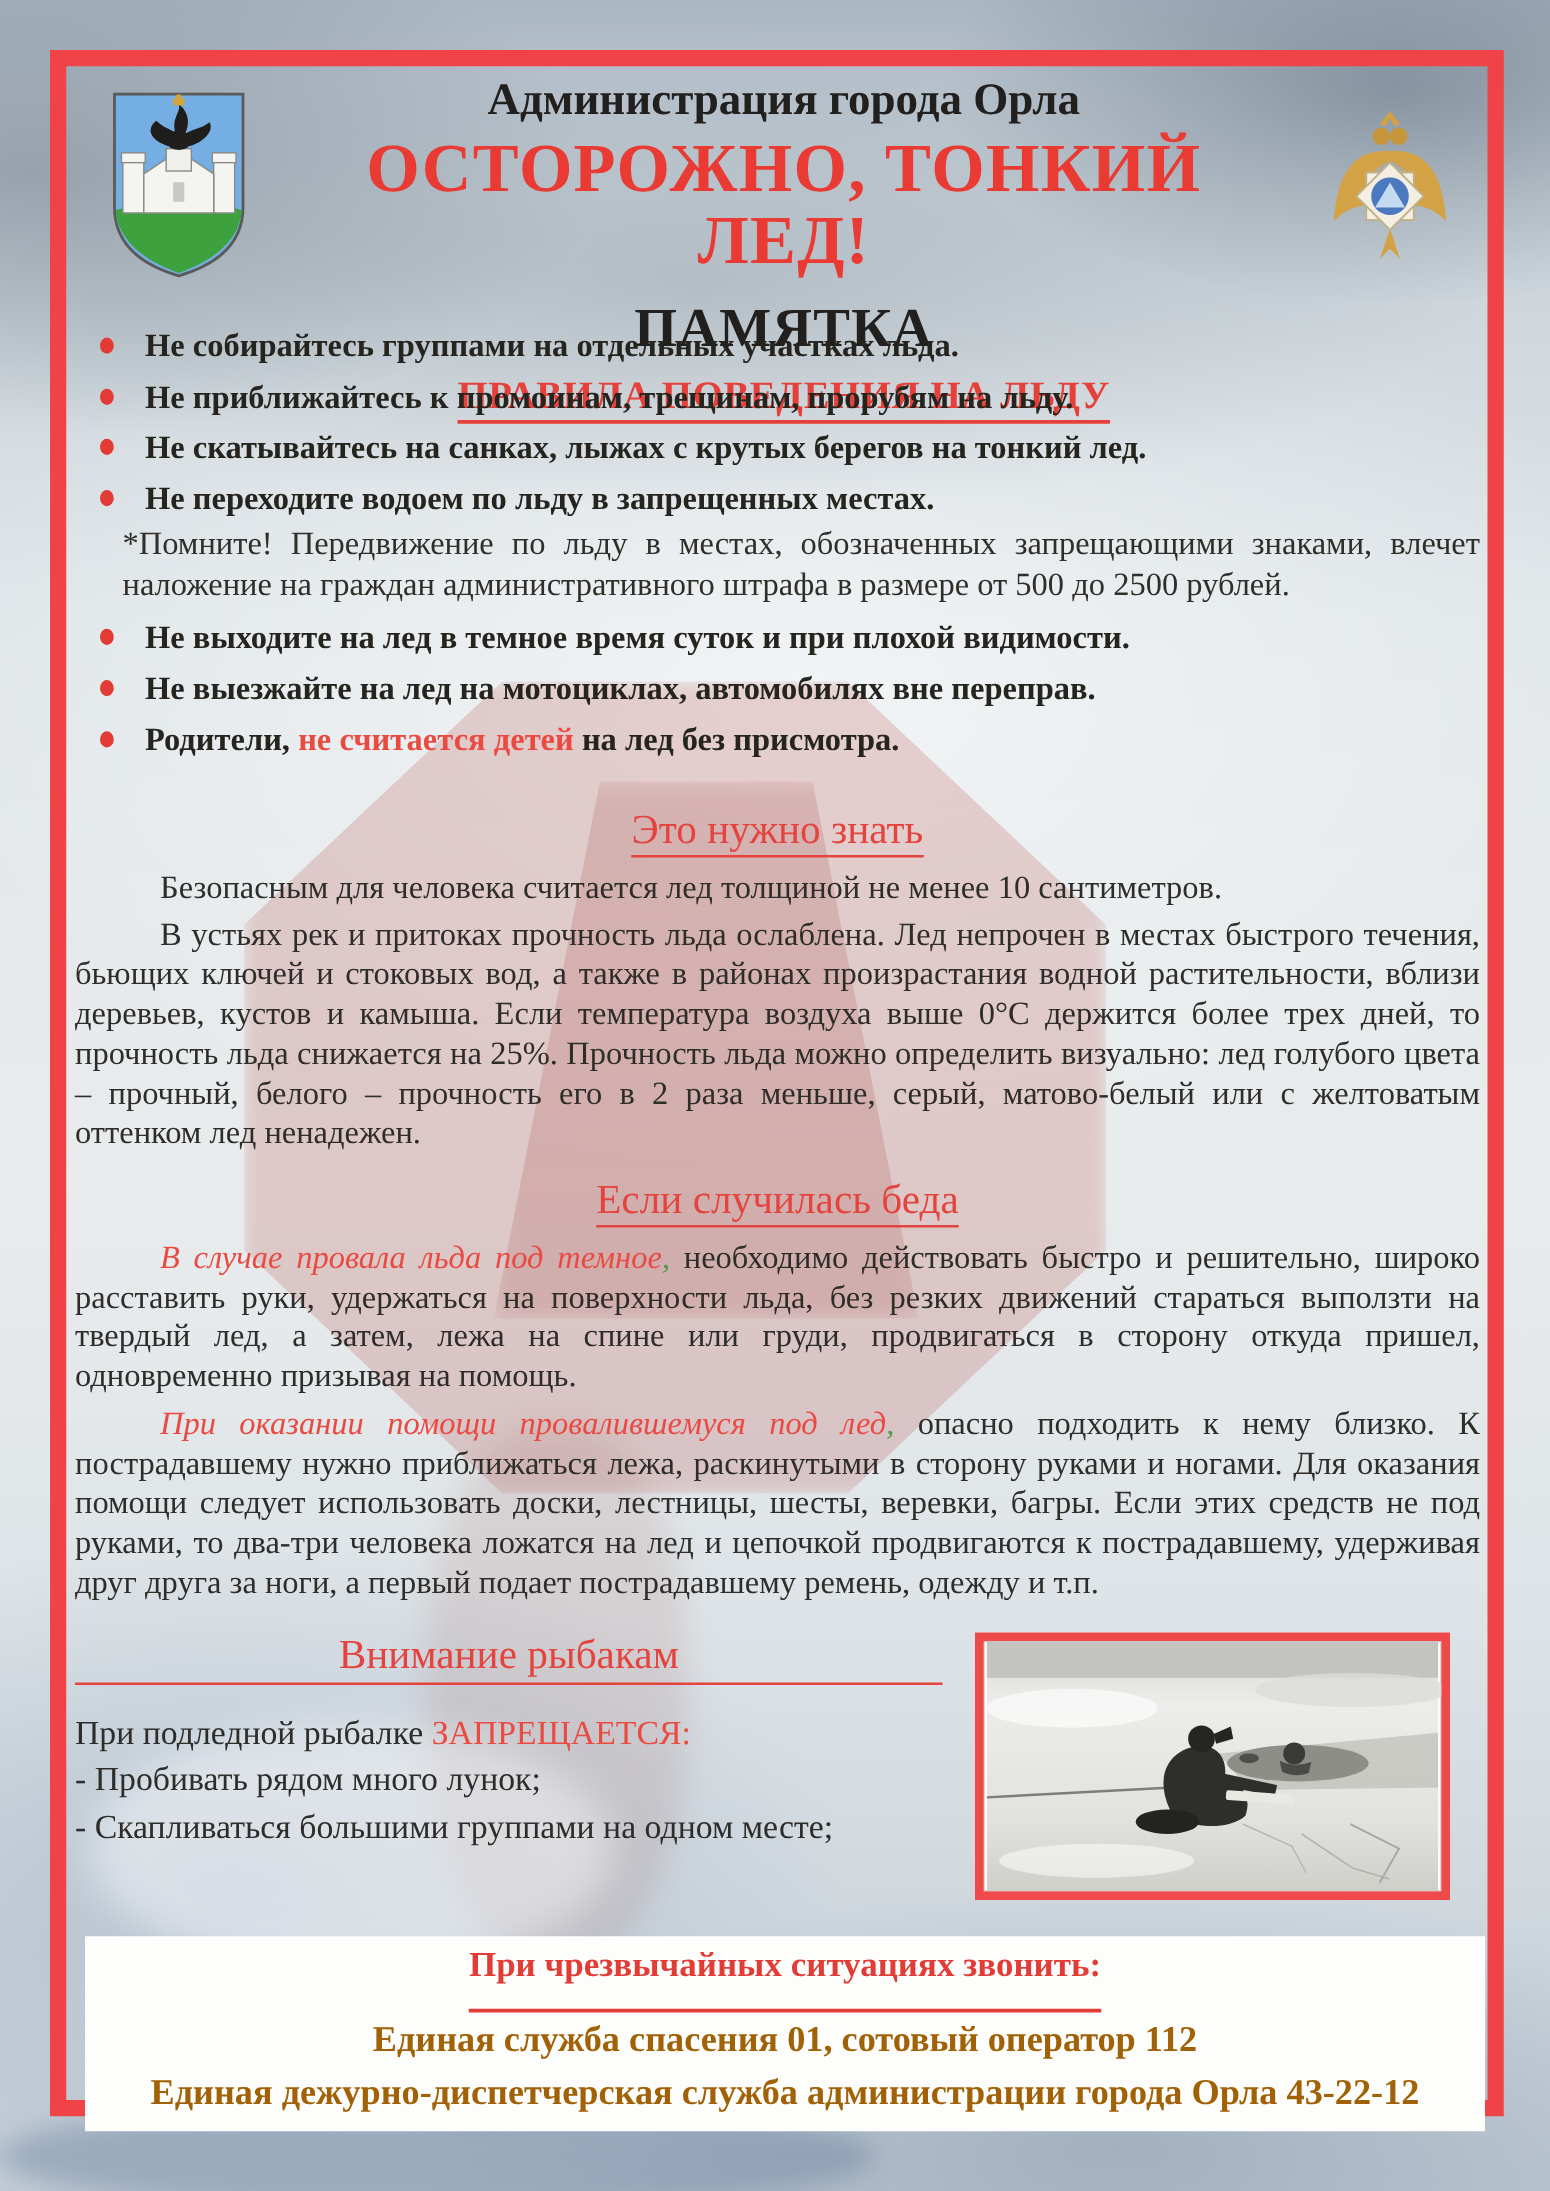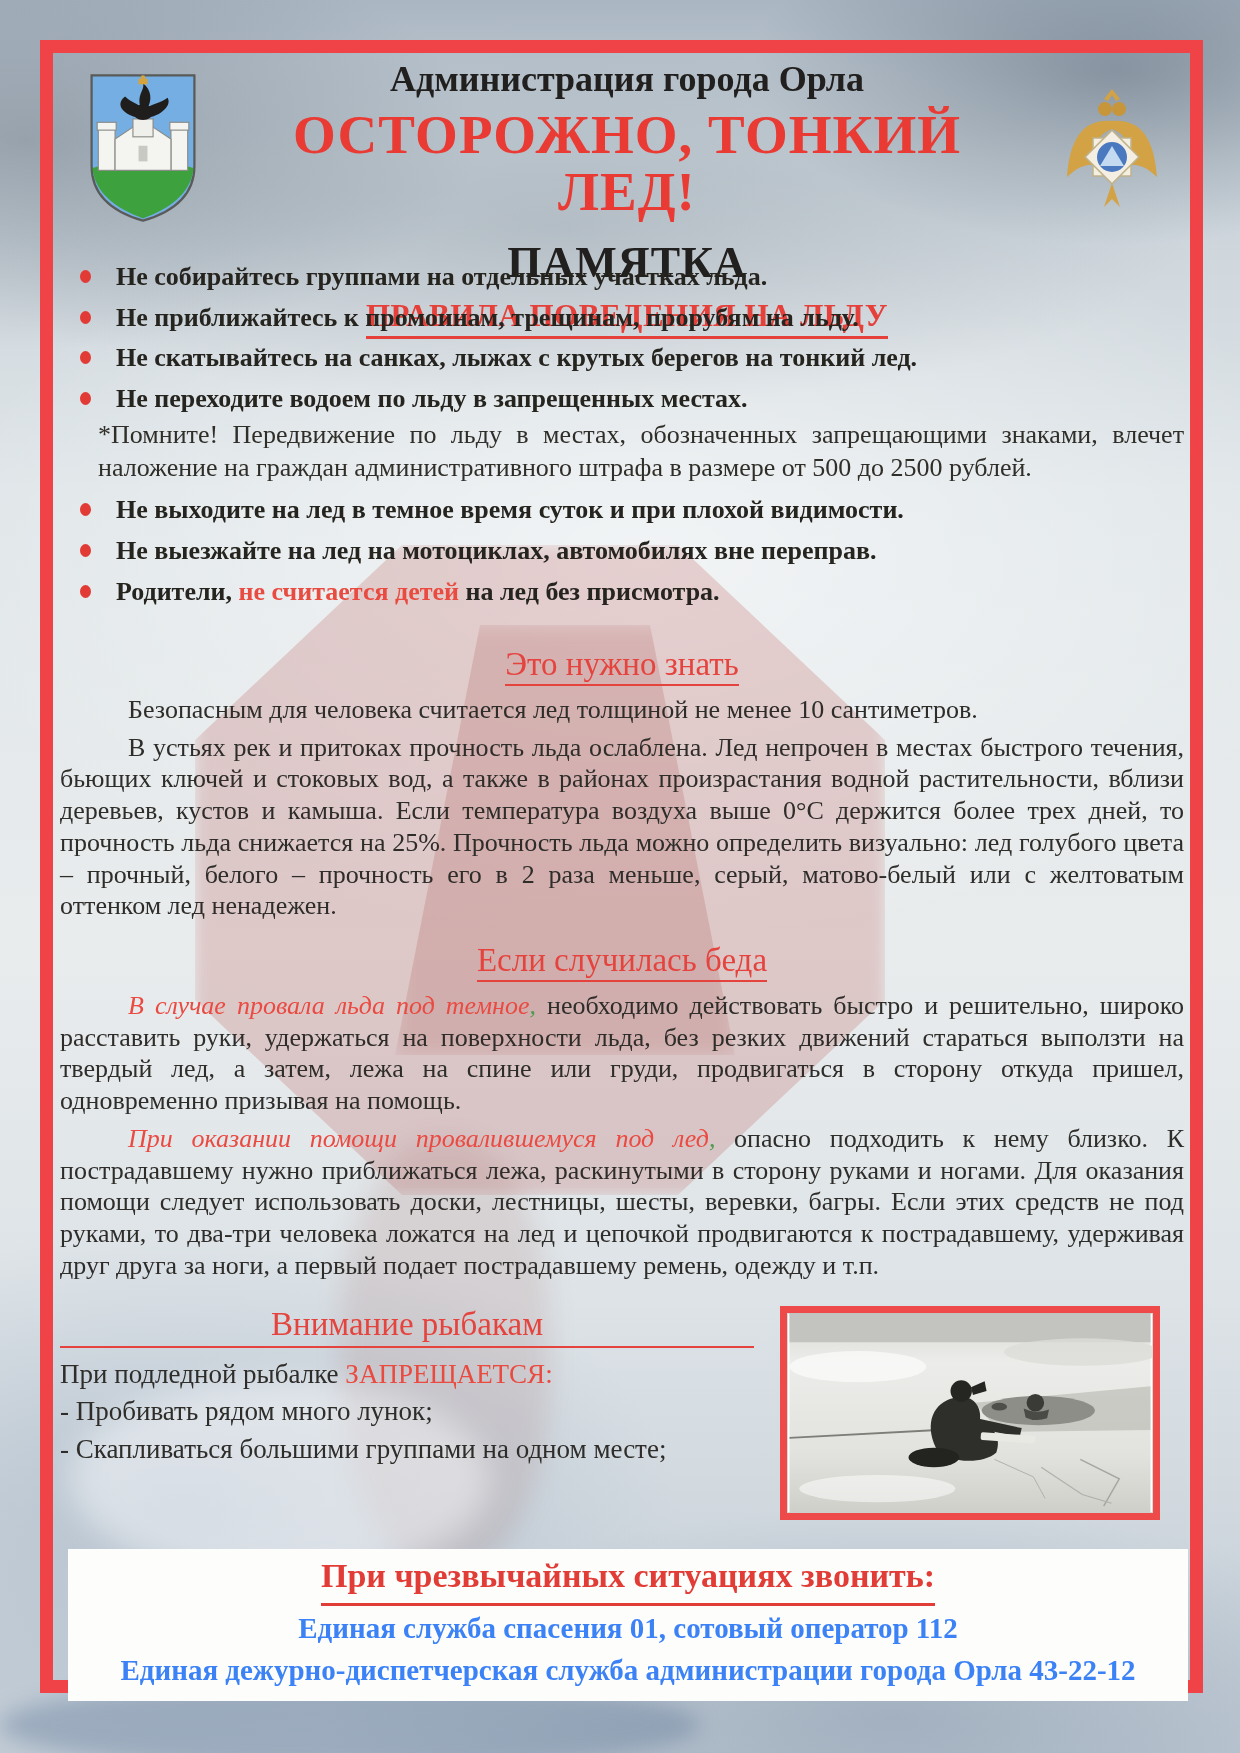--- a/index.html
+++ b/index.html
@@ -69,30 +69,30 @@
   .sec-trouble{top:942px;}
   .sec-head{text-align:center;margin:0 0 8px 0;}
   .sec-head span{display:inline-block;font-size:33px;color:#e5443e;border-bottom:2px solid #e5443e;padding-bottom:1px;}
   .para{font-size:26px;color:#2e2d2a;line-height:1.22;text-align:justify;text-indent:68px;margin:2px 0 6px 0;}
   .lead-red{color:#ea4a41;font-style:italic;}
   .lead-comma{color:#4f9b4f;font-style:italic;}
   
   .fisher{position:absolute;left:60px;top:1306px;width:1100px;display:flex;align-items:flex-start;}
   .fisher-left{flex:1;margin-right:26px;}
   .fisher-head{display:block;text-align:center;font-size:33px;color:#e5443e;border-bottom:2px solid #e5443e;
-    padding-bottom:3px;margin:0 0 8px 0;}
+    padding-bottom:3px;margin:0 0 20px 0;}
   .fisher-line{font-size:27px;color:#2e2d2a;line-height:1.38;}
   .photo{flex:0 0 auto;width:366px;height:200px;border:7px solid #ee4a4a;background:#fff;box-shadow:0 0 0 1px #d8d8d4 inset;}
   .photo svg{display:block;width:100%;height:100%;}
   
   .embox{position:absolute;left:68px;top:1549px;width:1120px;box-sizing:border-box;
     background:#fdfdfc;text-align:center;padding:8px 14px 12px 14px;}
-  .embox-title{display:inline-block;font-size:34px;font-weight:bold;color:#e23c36;
-    border-bottom:3px solid #e23c36;padding-bottom:8px;}
-  .embox-line{font-size:29px;font-weight:bold;color:#3b82f6;line-height:1.3;margin-top:4px;}
+  .embox-title{display:inline-block;font-size:28px;font-weight:bold;color:#e23c36;
+    border-bottom:3px solid #e23c36;padding-bottom:18px;}
+  .embox-line{font-size:29px;font-weight:bold;color:#a16207;line-height:1.3;margin-top:4px;}
 </style>
 </head>
 <body>
 
 <div class="bg"></div>
 <div class="wm-octagon"></div>
 <div class="wm-inner"></div>
 <div class="wm-figure"></div>
 <div class="wm-snow1"></div>
 <div class="wm-water"></div>

